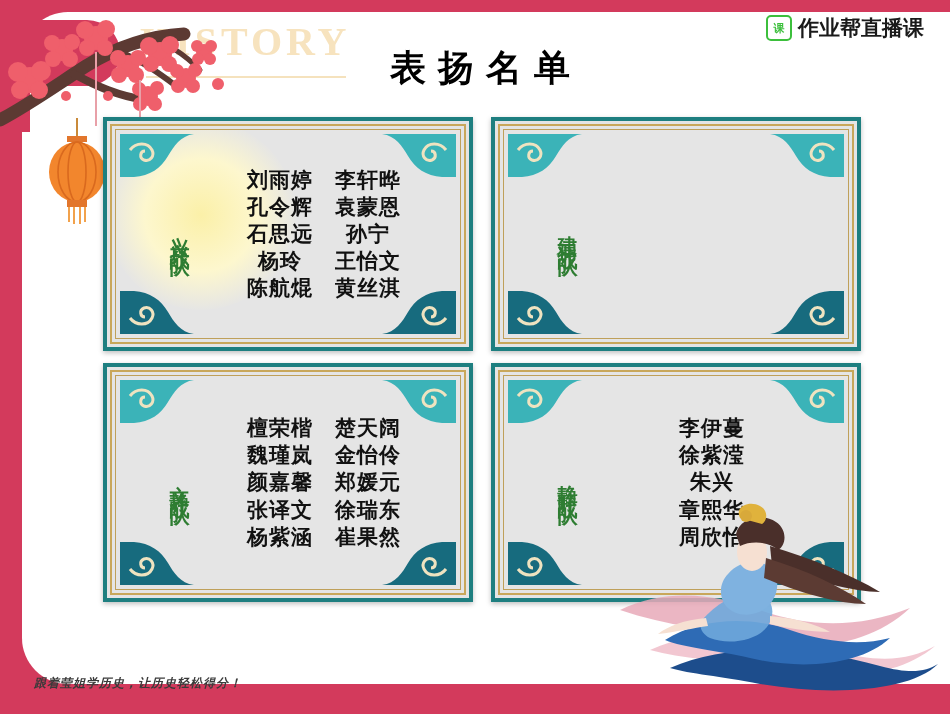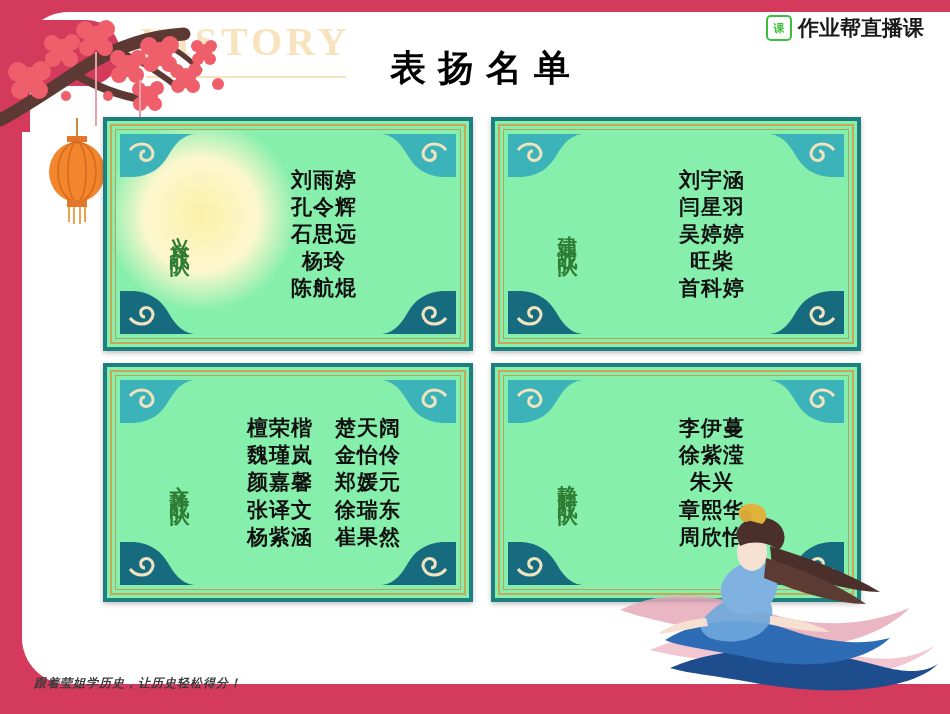--- a/index.html
+++ b/index.html
@@ -69,21 +69,21 @@
   .branch{position:absolute;left:0;top:0;width:300px;height:240px;z-index:4;pointer-events:none;}
   .lantern-wrap{position:absolute;left:42px;top:118px;z-index:3;}
   
   .cards{
     position:absolute;left:103px;top:117px;width:760px;height:500px;
     display:grid;grid-template-columns:370px 370px;grid-template-rows:234px 239px;
     gap:12px 18px;z-index:5;
   }
   .card{
     position:relative;
-    background:#86efac;
+    background:#e5e5e5;
     border:4px solid #1E7F80;
     box-sizing:border-box;
     box-shadow:0 2px 5px rgba(0,0,0,.25);
   }
   .card-gold{
     position:absolute;inset:3px;border:2px solid #C9A75A;box-sizing:border-box;
   }
   .card-inner{
     position:absolute;inset:8px;border:1px solid #BFA05A;box-sizing:border-box;
     display:flex;align-items:center;overflow:hidden;
@@ -257,20 +257,27 @@
           </svg>
         <div class="team-name">兴兴战队</div>
         <div class="names">
           <div class="name-col">
             <div class="name">刘雨婷</div>
             <div class="name">孔令辉</div>
             <div class="name">石思远</div>
             <div class="name">杨玲</div>
             <div class="name">陈航焜</div>
           </div>
+          <div class="name-col">
+            <div class="name">李轩晔</div>
+            <div class="name">袁蒙恩</div>
+            <div class="name">孙宁</div>
+            <div class="name">王怡文</div>
+            <div class="name">黄丝淇</div>
+          </div>
         </div>
       </div>
     </div>
 
     <div class="card">
       <div class="card-gold"></div>
       <div class="card-inner">
         <svg class="corner c-tl" viewBox="0 0 74 50">
             <path d="M0 0h74c-14 2-20 12-26 22-7 12-18 20-34 21H0z" fill="#3BB3B8"></path>
             <path d="M10 16c6-8 18-8 22 0 3 6-2 12-8 10-5-2-4-9 1-9" fill="none" stroke="#EFE3C0" stroke-width="3"></path>
@@ -282,27 +289,20 @@
         <svg class="corner c-bl" viewBox="0 0 74 50">
             <path d="M0 0h74c-14 2-20 12-26 22-7 12-18 20-34 21H0z" fill="#176B7E"></path>
             <path d="M10 16c6-8 18-8 22 0 3 6-2 12-8 10-5-2-4-9 1-9" fill="none" stroke="#EFE3C0" stroke-width="3"></path>
           </svg>
         <svg class="corner c-br" viewBox="0 0 74 50">
             <path d="M0 0h74c-14 2-20 12-26 22-7 12-18 20-34 21H0z" fill="#176B7E"></path>
             <path d="M10 16c6-8 18-8 22 0 3 6-2 12-8 10-5-2-4-9 1-9" fill="none" stroke="#EFE3C0" stroke-width="3"></path>
           </svg>
         <div class="team-name">建羽战队</div>
         <div class="names">
-          <div class="name-col">
-            <div class="name">刘宇涵</div>
-            <div class="name">闫星羽</div>
-            <div class="name">吴婷婷</div>
-            <div class="name">旺柴</div>
-            <div class="name">首科婷</div>
-          </div>
         </div>
       </div>
     </div>
 
     <div class="card">
       <div class="card-gold"></div>
       <div class="card-inner">
         <svg class="corner c-tl" viewBox="0 0 74 50">
             <path d="M0 0h74c-14 2-20 12-26 22-7 12-18 20-34 21H0z" fill="#3BB3B8"></path>
             <path d="M10 16c6-8 18-8 22 0 3 6-2 12-8 10-5-2-4-9 1-9" fill="none" stroke="#EFE3C0" stroke-width="3"></path>

